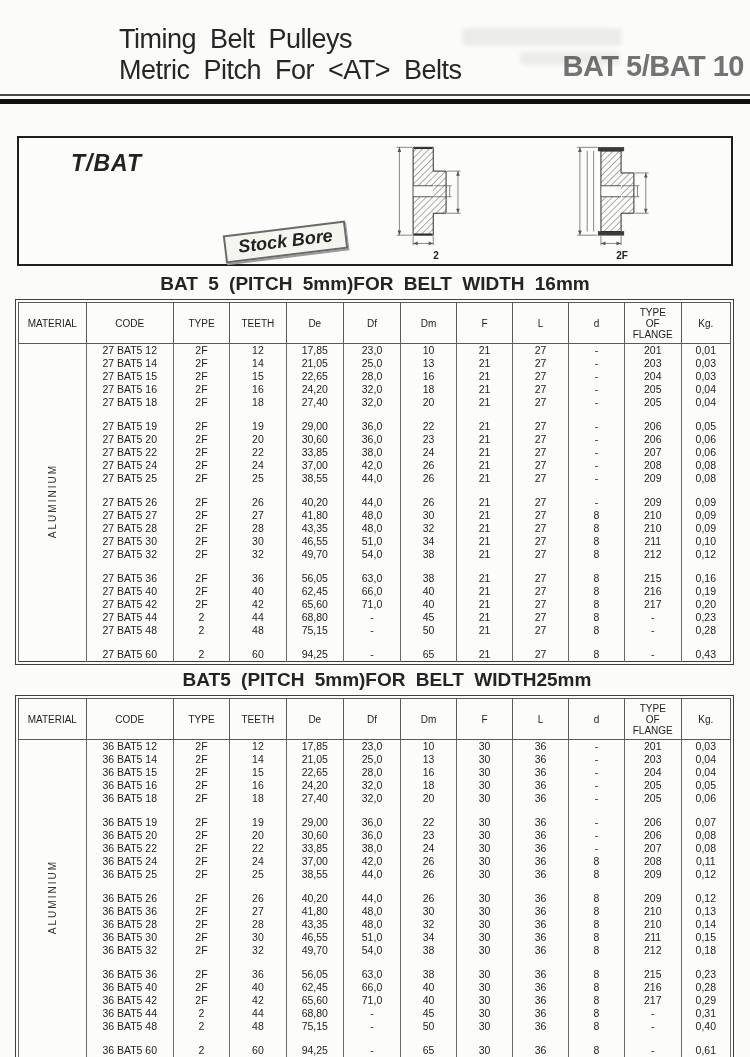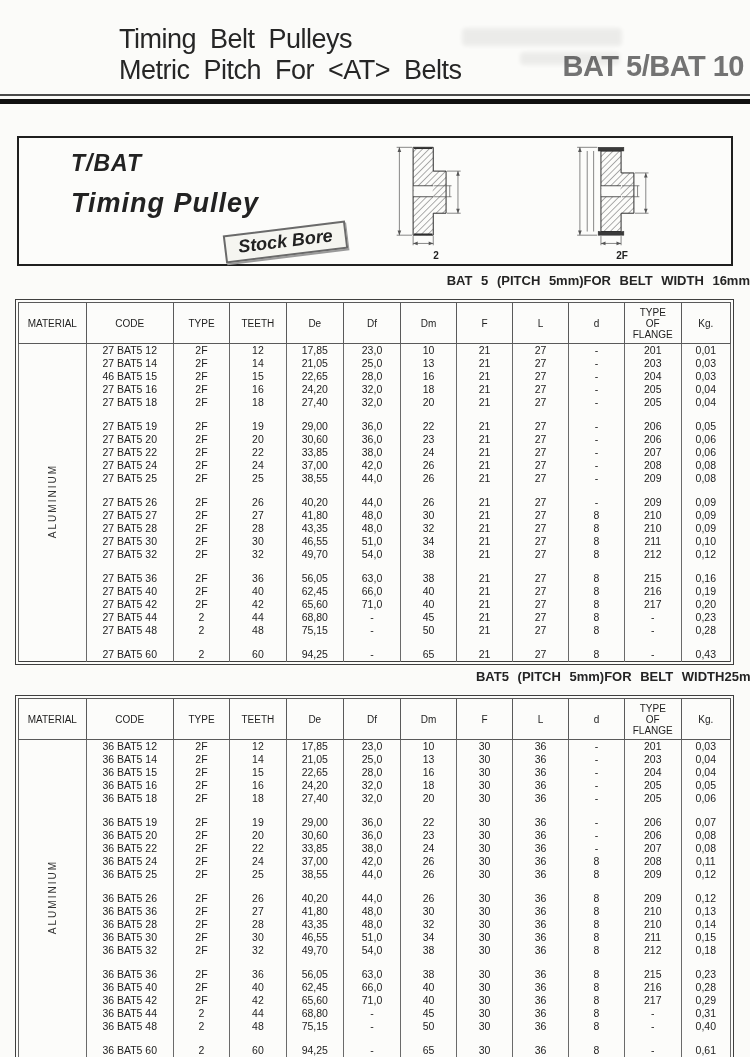--- a/index.html
+++ b/index.html
@@ -23,21 +23,21 @@
   .product-name{font-style:italic;font-weight:700;font-size:27px;letter-spacing:1px;color:#222;}
   .stock-badge{
     transform:rotate(-7deg);border:2px solid #6a6a6a;background:#f5f5f0;
     padding:1px 12px 2px;font-style:italic;font-weight:700;font-size:18px;color:#222;
     box-shadow:1px 2px 0 #9a9a9a;display:inline-block;
   }
   .diagram{width:110px;text-align:center;}
   .diagram-label{font-size:10px;font-weight:700;color:#222;margin-top:-2px;}
 
   
-  .section-title{left:0;width:750px;text-align:right;font-weight:700;font-size:13px;letter-spacing:0px;word-spacing:5px;color:#242424;}
+  .section-title{left:0;width:750px;text-align:center;font-weight:700;font-size:19px;letter-spacing:0px;word-spacing:5px;color:#242424;}
 
   
   .tbl-wrap{border:1px solid #3f3f3f;padding:2px;background:#fcfcfa;box-sizing:border-box;}
   table.parts{border-collapse:collapse;table-layout:fixed;border:1px solid #3f3f3f;}
   table.parts th{
     border:1px solid #5a5a5a;font-weight:400;font-size:10px;color:#222;
     white-space:pre-line;padding:3px 0;line-height:11px;height:34px;vertical-align:middle;
   }
   table.parts td{
     border-left:1px solid #6a6a6a;border-right:1px solid #6a6a6a;
@@ -59,21 +59,20 @@
 <div class="abs title-line" style="left:119px;top:24px;">Timing Belt Pulleys</div>
 <div class="abs title-line" style="left:119px;top:55px;text-align:center;">Metric Pitch For &lt;AT&gt; Belts</div>
 <div class="abs product-code" style="right:6px;top:50px;">BAT 5/BAT 10</div>
 <div class="abs ghost" style="left:462px;top:28px;width:160px;height:18px;"></div>
 <div class="abs ghost" style="left:520px;top:52px;width:100px;height:13px;"></div>
 <div class="abs rule-thin" style="top:94px;"></div>
 <div class="abs rule-thick" style="top:99px;"></div>
 
 <div class="abs info-box">
   <div class="abs series" style="left:52px;top:12px;">T/BAT</div>
-  <div class="abs product-name" style="left:52px;top:50px;">Timing Pulley</div>
   <div class="abs" style="left:205px;top:90px;">
     <span class="stock-badge">Stock Bore</span>
   </div>
 
   <div class="abs diagram" style="left:362px;top:2px;">
     <svg class="sv" width="110" height="108" viewBox="0 0 110 118">
       <defs>
         <pattern id="h2" width="5" height="5" patternTransform="rotate(45)" patternUnits="userSpaceOnUse">
           <line x1="0" y1="0" x2="0" y2="5" stroke="#8a8a8a" stroke-width="1.4"></line>
         </pattern>
@@ -213,21 +212,21 @@
           <td>21,05</td>
           <td>25,0</td>
           <td>13</td>
           <td>21</td>
           <td>27</td>
           <td>-</td>
           <td>203</td>
           <td>0,03</td>
         </tr>
         <tr>
-          <td>46 BAT5 15</td>
+          <td>27 BAT5 15</td>
           <td>2F</td>
           <td>15</td>
           <td>22,65</td>
           <td>28,0</td>
           <td>16</td>
           <td>21</td>
           <td>27</td>
           <td>-</td>
           <td>204</td>
           <td>0,03</td>

